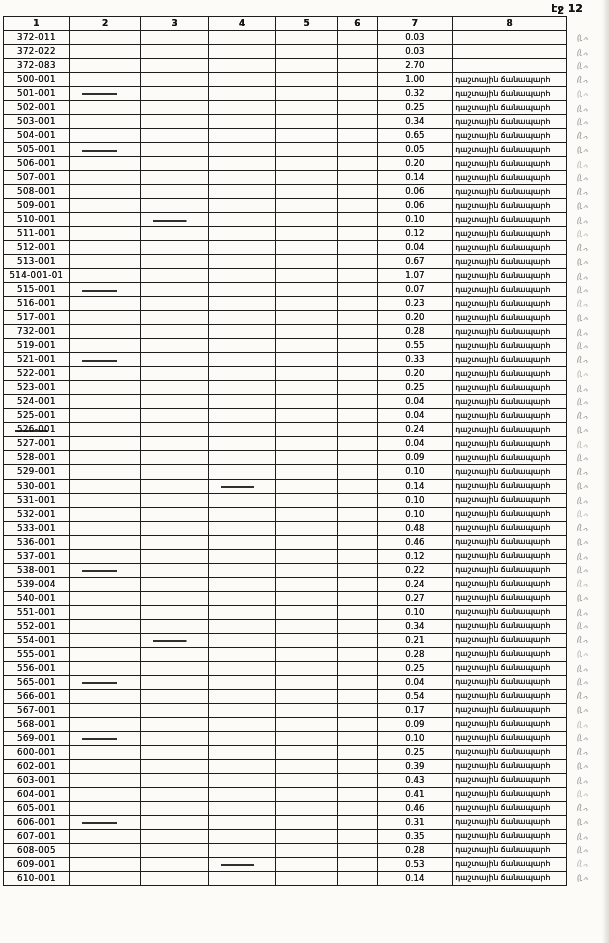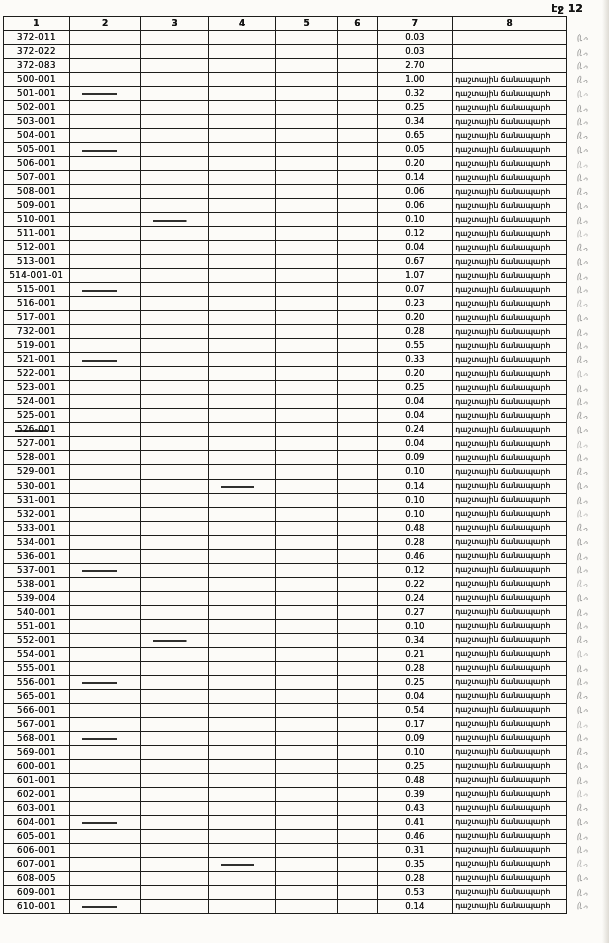--- a/index.html
+++ b/index.html
@@ -565,248 +565,222 @@
           <td class="c4"></td>
           <td class="c5"></td>
           <td class="c6"></td>
           <td class="c7">0.48</td>
           <td class="c8">դաշտային ճանապարհ</td>
           <td class="c9"><span class="mark"><svg width="15" height="12" viewBox="0 0 15 12">
                 <path d="M3 10 C2 5 5 1.5 5.5 4.5 C6 7.5 3.5 10.5 6.5 9.5 M9 8.5 c1.5 -2.5 4 -2 3 0.5" fill="none" stroke="#6e6e6e" stroke-width="0.9" stroke-linecap="round"></path>
               </svg></span></td>
         </tr>
         <tr>
-          <td class="c1">534-001</td>
+          <td class="c1">536-001</td>
+          <td class="c2"></td>
+          <td class="c3"></td>
+          <td class="c4"></td>
+          <td class="c5"></td>
+          <td class="c6"></td>
+          <td class="c7">0.46</td>
+          <td class="c8">դաշտային ճանապարհ</td>
+          <td class="c9"><span class="mark"><svg width="15" height="12" viewBox="0 0 15 12">
+                <path d="M3 10 C2 5 5 1.5 5.5 4.5 C6 7.5 3.5 10.5 6.5 9.5 M9 8.5 c1.5 -2.5 4 -2 3 0.5" fill="none" stroke="#6e6e6e" stroke-width="0.9" stroke-linecap="round"></path>
+              </svg></span></td>
+        </tr>
+        <tr>
+          <td class="c1">537-001</td>
+          <td class="c2"></td>
+          <td class="c3"></td>
+          <td class="c4"></td>
+          <td class="c5"></td>
+          <td class="c6"></td>
+          <td class="c7">0.12</td>
+          <td class="c8">դաշտային ճանապարհ</td>
+          <td class="c9"><span class="mark"><svg width="15" height="12" viewBox="0 0 15 12">
+                <path d="M3 10 C2 5 5 1.5 5.5 4.5 C6 7.5 3.5 10.5 6.5 9.5 M9 8.5 c1.5 -2.5 4 -2 3 0.5" fill="none" stroke="#6e6e6e" stroke-width="0.9" stroke-linecap="round"></path>
+              </svg></span></td>
+        </tr>
+        <tr>
+          <td class="c1">538-001</td>
+          <td class="c2"></td>
+          <td class="c3"></td>
+          <td class="c4"></td>
+          <td class="c5"></td>
+          <td class="c6"></td>
+          <td class="c7">0.22</td>
+          <td class="c8">դաշտային ճանապարհ</td>
+          <td class="c9"><span class="mark"><svg width="15" height="12" viewBox="0 0 15 12">
+                <path d="M3 10 C2 5 5 1.5 5.5 4.5 C6 7.5 3.5 10.5 6.5 9.5 M9 8.5 c1.5 -2.5 4 -2 3 0.5" fill="none" stroke="#6e6e6e" stroke-width="0.9" stroke-linecap="round"></path>
+              </svg></span></td>
+        </tr>
+        <tr>
+          <td class="c1">539-004</td>
+          <td class="c2"></td>
+          <td class="c3"></td>
+          <td class="c4"></td>
+          <td class="c5"></td>
+          <td class="c6"></td>
+          <td class="c7">0.24</td>
+          <td class="c8">դաշտային ճանապարհ</td>
+          <td class="c9"><span class="mark"><svg width="15" height="12" viewBox="0 0 15 12">
+                <path d="M3 10 C2 5 5 1.5 5.5 4.5 C6 7.5 3.5 10.5 6.5 9.5 M9 8.5 c1.5 -2.5 4 -2 3 0.5" fill="none" stroke="#6e6e6e" stroke-width="0.9" stroke-linecap="round"></path>
+              </svg></span></td>
+        </tr>
+        <tr>
+          <td class="c1">540-001</td>
+          <td class="c2"></td>
+          <td class="c3"></td>
+          <td class="c4"></td>
+          <td class="c5"></td>
+          <td class="c6"></td>
+          <td class="c7">0.27</td>
+          <td class="c8">դաշտային ճանապարհ</td>
+          <td class="c9"><span class="mark"><svg width="15" height="12" viewBox="0 0 15 12">
+                <path d="M3 10 C2 5 5 1.5 5.5 4.5 C6 7.5 3.5 10.5 6.5 9.5 M9 8.5 c1.5 -2.5 4 -2 3 0.5" fill="none" stroke="#6e6e6e" stroke-width="0.9" stroke-linecap="round"></path>
+              </svg></span></td>
+        </tr>
+        <tr>
+          <td class="c1">551-001</td>
+          <td class="c2"></td>
+          <td class="c3"></td>
+          <td class="c4"></td>
+          <td class="c5"></td>
+          <td class="c6"></td>
+          <td class="c7">0.10</td>
+          <td class="c8">դաշտային ճանապարհ</td>
+          <td class="c9"><span class="mark"><svg width="15" height="12" viewBox="0 0 15 12">
+                <path d="M3 10 C2 5 5 1.5 5.5 4.5 C6 7.5 3.5 10.5 6.5 9.5 M9 8.5 c1.5 -2.5 4 -2 3 0.5" fill="none" stroke="#6e6e6e" stroke-width="0.9" stroke-linecap="round"></path>
+              </svg></span></td>
+        </tr>
+        <tr>
+          <td class="c1">552-001</td>
+          <td class="c2"></td>
+          <td class="c3"></td>
+          <td class="c4"></td>
+          <td class="c5"></td>
+          <td class="c6"></td>
+          <td class="c7">0.34</td>
+          <td class="c8">դաշտային ճանապարհ</td>
+          <td class="c9"><span class="mark"><svg width="15" height="12" viewBox="0 0 15 12">
+                <path d="M3 10 C2 5 5 1.5 5.5 4.5 C6 7.5 3.5 10.5 6.5 9.5 M9 8.5 c1.5 -2.5 4 -2 3 0.5" fill="none" stroke="#6e6e6e" stroke-width="0.9" stroke-linecap="round"></path>
+              </svg></span></td>
+        </tr>
+        <tr>
+          <td class="c1">554-001</td>
+          <td class="c2"></td>
+          <td class="c3"></td>
+          <td class="c4"></td>
+          <td class="c5"></td>
+          <td class="c6"></td>
+          <td class="c7">0.21</td>
+          <td class="c8">դաշտային ճանապարհ</td>
+          <td class="c9"><span class="mark"><svg width="15" height="12" viewBox="0 0 15 12">
+                <path d="M3 10 C2 5 5 1.5 5.5 4.5 C6 7.5 3.5 10.5 6.5 9.5 M9 8.5 c1.5 -2.5 4 -2 3 0.5" fill="none" stroke="#6e6e6e" stroke-width="0.9" stroke-linecap="round"></path>
+              </svg></span></td>
+        </tr>
+        <tr>
+          <td class="c1">555-001</td>
           <td class="c2"></td>
           <td class="c3"></td>
           <td class="c4"></td>
           <td class="c5"></td>
           <td class="c6"></td>
           <td class="c7">0.28</td>
           <td class="c8">դաշտային ճանապարհ</td>
           <td class="c9"><span class="mark"><svg width="15" height="12" viewBox="0 0 15 12">
                 <path d="M3 10 C2 5 5 1.5 5.5 4.5 C6 7.5 3.5 10.5 6.5 9.5 M9 8.5 c1.5 -2.5 4 -2 3 0.5" fill="none" stroke="#6e6e6e" stroke-width="0.9" stroke-linecap="round"></path>
               </svg></span></td>
         </tr>
         <tr>
-          <td class="c1">536-001</td>
-          <td class="c2"></td>
-          <td class="c3"></td>
-          <td class="c4"></td>
-          <td class="c5"></td>
-          <td class="c6"></td>
-          <td class="c7">0.46</td>
-          <td class="c8">դաշտային ճանապարհ</td>
-          <td class="c9"><span class="mark"><svg width="15" height="12" viewBox="0 0 15 12">
-                <path d="M3 10 C2 5 5 1.5 5.5 4.5 C6 7.5 3.5 10.5 6.5 9.5 M9 8.5 c1.5 -2.5 4 -2 3 0.5" fill="none" stroke="#6e6e6e" stroke-width="0.9" stroke-linecap="round"></path>
-              </svg></span></td>
-        </tr>
-        <tr>
-          <td class="c1">537-001</td>
-          <td class="c2"></td>
-          <td class="c3"></td>
-          <td class="c4"></td>
-          <td class="c5"></td>
-          <td class="c6"></td>
-          <td class="c7">0.12</td>
-          <td class="c8">դաշտային ճանապարհ</td>
-          <td class="c9"><span class="mark"><svg width="15" height="12" viewBox="0 0 15 12">
-                <path d="M3 10 C2 5 5 1.5 5.5 4.5 C6 7.5 3.5 10.5 6.5 9.5 M9 8.5 c1.5 -2.5 4 -2 3 0.5" fill="none" stroke="#6e6e6e" stroke-width="0.9" stroke-linecap="round"></path>
-              </svg></span></td>
-        </tr>
-        <tr>
-          <td class="c1">538-001</td>
-          <td class="c2"></td>
-          <td class="c3"></td>
-          <td class="c4"></td>
-          <td class="c5"></td>
-          <td class="c6"></td>
-          <td class="c7">0.22</td>
-          <td class="c8">դաշտային ճանապարհ</td>
-          <td class="c9"><span class="mark"><svg width="15" height="12" viewBox="0 0 15 12">
-                <path d="M3 10 C2 5 5 1.5 5.5 4.5 C6 7.5 3.5 10.5 6.5 9.5 M9 8.5 c1.5 -2.5 4 -2 3 0.5" fill="none" stroke="#6e6e6e" stroke-width="0.9" stroke-linecap="round"></path>
-              </svg></span></td>
-        </tr>
-        <tr>
-          <td class="c1">539-004</td>
-          <td class="c2"></td>
-          <td class="c3"></td>
-          <td class="c4"></td>
-          <td class="c5"></td>
-          <td class="c6"></td>
-          <td class="c7">0.24</td>
-          <td class="c8">դաշտային ճանապարհ</td>
-          <td class="c9"><span class="mark"><svg width="15" height="12" viewBox="0 0 15 12">
-                <path d="M3 10 C2 5 5 1.5 5.5 4.5 C6 7.5 3.5 10.5 6.5 9.5 M9 8.5 c1.5 -2.5 4 -2 3 0.5" fill="none" stroke="#6e6e6e" stroke-width="0.9" stroke-linecap="round"></path>
-              </svg></span></td>
-        </tr>
-        <tr>
-          <td class="c1">540-001</td>
-          <td class="c2"></td>
-          <td class="c3"></td>
-          <td class="c4"></td>
-          <td class="c5"></td>
-          <td class="c6"></td>
-          <td class="c7">0.27</td>
-          <td class="c8">դաշտային ճանապարհ</td>
-          <td class="c9"><span class="mark"><svg width="15" height="12" viewBox="0 0 15 12">
-                <path d="M3 10 C2 5 5 1.5 5.5 4.5 C6 7.5 3.5 10.5 6.5 9.5 M9 8.5 c1.5 -2.5 4 -2 3 0.5" fill="none" stroke="#6e6e6e" stroke-width="0.9" stroke-linecap="round"></path>
-              </svg></span></td>
-        </tr>
-        <tr>
-          <td class="c1">551-001</td>
+          <td class="c1">556-001</td>
+          <td class="c2"></td>
+          <td class="c3"></td>
+          <td class="c4"></td>
+          <td class="c5"></td>
+          <td class="c6"></td>
+          <td class="c7">0.25</td>
+          <td class="c8">դաշտային ճանապարհ</td>
+          <td class="c9"><span class="mark"><svg width="15" height="12" viewBox="0 0 15 12">
+                <path d="M3 10 C2 5 5 1.5 5.5 4.5 C6 7.5 3.5 10.5 6.5 9.5 M9 8.5 c1.5 -2.5 4 -2 3 0.5" fill="none" stroke="#6e6e6e" stroke-width="0.9" stroke-linecap="round"></path>
+              </svg></span></td>
+        </tr>
+        <tr>
+          <td class="c1">565-001</td>
+          <td class="c2"></td>
+          <td class="c3"></td>
+          <td class="c4"></td>
+          <td class="c5"></td>
+          <td class="c6"></td>
+          <td class="c7">0.04</td>
+          <td class="c8">դաշտային ճանապարհ</td>
+          <td class="c9"><span class="mark"><svg width="15" height="12" viewBox="0 0 15 12">
+                <path d="M3 10 C2 5 5 1.5 5.5 4.5 C6 7.5 3.5 10.5 6.5 9.5 M9 8.5 c1.5 -2.5 4 -2 3 0.5" fill="none" stroke="#6e6e6e" stroke-width="0.9" stroke-linecap="round"></path>
+              </svg></span></td>
+        </tr>
+        <tr>
+          <td class="c1">566-001</td>
+          <td class="c2"></td>
+          <td class="c3"></td>
+          <td class="c4"></td>
+          <td class="c5"></td>
+          <td class="c6"></td>
+          <td class="c7">0.54</td>
+          <td class="c8">դաշտային ճանապարհ</td>
+          <td class="c9"><span class="mark"><svg width="15" height="12" viewBox="0 0 15 12">
+                <path d="M3 10 C2 5 5 1.5 5.5 4.5 C6 7.5 3.5 10.5 6.5 9.5 M9 8.5 c1.5 -2.5 4 -2 3 0.5" fill="none" stroke="#6e6e6e" stroke-width="0.9" stroke-linecap="round"></path>
+              </svg></span></td>
+        </tr>
+        <tr>
+          <td class="c1">567-001</td>
+          <td class="c2"></td>
+          <td class="c3"></td>
+          <td class="c4"></td>
+          <td class="c5"></td>
+          <td class="c6"></td>
+          <td class="c7">0.17</td>
+          <td class="c8">դաշտային ճանապարհ</td>
+          <td class="c9"><span class="mark"><svg width="15" height="12" viewBox="0 0 15 12">
+                <path d="M3 10 C2 5 5 1.5 5.5 4.5 C6 7.5 3.5 10.5 6.5 9.5 M9 8.5 c1.5 -2.5 4 -2 3 0.5" fill="none" stroke="#6e6e6e" stroke-width="0.9" stroke-linecap="round"></path>
+              </svg></span></td>
+        </tr>
+        <tr>
+          <td class="c1">568-001</td>
+          <td class="c2"></td>
+          <td class="c3"></td>
+          <td class="c4"></td>
+          <td class="c5"></td>
+          <td class="c6"></td>
+          <td class="c7">0.09</td>
+          <td class="c8">դաշտային ճանապարհ</td>
+          <td class="c9"><span class="mark"><svg width="15" height="12" viewBox="0 0 15 12">
+                <path d="M3 10 C2 5 5 1.5 5.5 4.5 C6 7.5 3.5 10.5 6.5 9.5 M9 8.5 c1.5 -2.5 4 -2 3 0.5" fill="none" stroke="#6e6e6e" stroke-width="0.9" stroke-linecap="round"></path>
+              </svg></span></td>
+        </tr>
+        <tr>
+          <td class="c1">569-001</td>
           <td class="c2"></td>
           <td class="c3"></td>
           <td class="c4"></td>
           <td class="c5"></td>
           <td class="c6"></td>
           <td class="c7">0.10</td>
           <td class="c8">դաշտային ճանապարհ</td>
           <td class="c9"><span class="mark"><svg width="15" height="12" viewBox="0 0 15 12">
                 <path d="M3 10 C2 5 5 1.5 5.5 4.5 C6 7.5 3.5 10.5 6.5 9.5 M9 8.5 c1.5 -2.5 4 -2 3 0.5" fill="none" stroke="#6e6e6e" stroke-width="0.9" stroke-linecap="round"></path>
               </svg></span></td>
         </tr>
         <tr>
-          <td class="c1">552-001</td>
-          <td class="c2"></td>
-          <td class="c3"></td>
-          <td class="c4"></td>
-          <td class="c5"></td>
-          <td class="c6"></td>
-          <td class="c7">0.34</td>
-          <td class="c8">դաշտային ճանապարհ</td>
-          <td class="c9"><span class="mark"><svg width="15" height="12" viewBox="0 0 15 12">
-                <path d="M3 10 C2 5 5 1.5 5.5 4.5 C6 7.5 3.5 10.5 6.5 9.5 M9 8.5 c1.5 -2.5 4 -2 3 0.5" fill="none" stroke="#6e6e6e" stroke-width="0.9" stroke-linecap="round"></path>
-              </svg></span></td>
-        </tr>
-        <tr>
-          <td class="c1">554-001</td>
-          <td class="c2"></td>
-          <td class="c3"></td>
-          <td class="c4"></td>
-          <td class="c5"></td>
-          <td class="c6"></td>
-          <td class="c7">0.21</td>
-          <td class="c8">դաշտային ճանապարհ</td>
-          <td class="c9"><span class="mark"><svg width="15" height="12" viewBox="0 0 15 12">
-                <path d="M3 10 C2 5 5 1.5 5.5 4.5 C6 7.5 3.5 10.5 6.5 9.5 M9 8.5 c1.5 -2.5 4 -2 3 0.5" fill="none" stroke="#6e6e6e" stroke-width="0.9" stroke-linecap="round"></path>
-              </svg></span></td>
-        </tr>
-        <tr>
-          <td class="c1">555-001</td>
-          <td class="c2"></td>
-          <td class="c3"></td>
-          <td class="c4"></td>
-          <td class="c5"></td>
-          <td class="c6"></td>
-          <td class="c7">0.28</td>
-          <td class="c8">դաշտային ճանապարհ</td>
-          <td class="c9"><span class="mark"><svg width="15" height="12" viewBox="0 0 15 12">
-                <path d="M3 10 C2 5 5 1.5 5.5 4.5 C6 7.5 3.5 10.5 6.5 9.5 M9 8.5 c1.5 -2.5 4 -2 3 0.5" fill="none" stroke="#6e6e6e" stroke-width="0.9" stroke-linecap="round"></path>
-              </svg></span></td>
-        </tr>
-        <tr>
-          <td class="c1">556-001</td>
+          <td class="c1">600-001</td>
           <td class="c2"></td>
           <td class="c3"></td>
           <td class="c4"></td>
           <td class="c5"></td>
           <td class="c6"></td>
           <td class="c7">0.25</td>
-          <td class="c8">դաշտային ճանապարհ</td>
-          <td class="c9"><span class="mark"><svg width="15" height="12" viewBox="0 0 15 12">
-                <path d="M3 10 C2 5 5 1.5 5.5 4.5 C6 7.5 3.5 10.5 6.5 9.5 M9 8.5 c1.5 -2.5 4 -2 3 0.5" fill="none" stroke="#6e6e6e" stroke-width="0.9" stroke-linecap="round"></path>
-              </svg></span></td>
-        </tr>
-        <tr>
-          <td class="c1">565-001</td>
-          <td class="c2"></td>
-          <td class="c3"></td>
-          <td class="c4"></td>
-          <td class="c5"></td>
-          <td class="c6"></td>
-          <td class="c7">0.04</td>
-          <td class="c8">դաշտային ճանապարհ</td>
-          <td class="c9"><span class="mark"><svg width="15" height="12" viewBox="0 0 15 12">
-                <path d="M3 10 C2 5 5 1.5 5.5 4.5 C6 7.5 3.5 10.5 6.5 9.5 M9 8.5 c1.5 -2.5 4 -2 3 0.5" fill="none" stroke="#6e6e6e" stroke-width="0.9" stroke-linecap="round"></path>
-              </svg></span></td>
-        </tr>
-        <tr>
-          <td class="c1">566-001</td>
-          <td class="c2"></td>
-          <td class="c3"></td>
-          <td class="c4"></td>
-          <td class="c5"></td>
-          <td class="c6"></td>
-          <td class="c7">0.54</td>
-          <td class="c8">դաշտային ճանապարհ</td>
-          <td class="c9"><span class="mark"><svg width="15" height="12" viewBox="0 0 15 12">
-                <path d="M3 10 C2 5 5 1.5 5.5 4.5 C6 7.5 3.5 10.5 6.5 9.5 M9 8.5 c1.5 -2.5 4 -2 3 0.5" fill="none" stroke="#6e6e6e" stroke-width="0.9" stroke-linecap="round"></path>
-              </svg></span></td>
-        </tr>
-        <tr>
-          <td class="c1">567-001</td>
-          <td class="c2"></td>
-          <td class="c3"></td>
-          <td class="c4"></td>
-          <td class="c5"></td>
-          <td class="c6"></td>
-          <td class="c7">0.17</td>
-          <td class="c8">դաշտային ճանապարհ</td>
-          <td class="c9"><span class="mark"><svg width="15" height="12" viewBox="0 0 15 12">
-                <path d="M3 10 C2 5 5 1.5 5.5 4.5 C6 7.5 3.5 10.5 6.5 9.5 M9 8.5 c1.5 -2.5 4 -2 3 0.5" fill="none" stroke="#6e6e6e" stroke-width="0.9" stroke-linecap="round"></path>
-              </svg></span></td>
-        </tr>
-        <tr>
-          <td class="c1">568-001</td>
-          <td class="c2"></td>
-          <td class="c3"></td>
-          <td class="c4"></td>
-          <td class="c5"></td>
-          <td class="c6"></td>
-          <td class="c7">0.09</td>
-          <td class="c8">դաշտային ճանապարհ</td>
-          <td class="c9"><span class="mark"><svg width="15" height="12" viewBox="0 0 15 12">
-                <path d="M3 10 C2 5 5 1.5 5.5 4.5 C6 7.5 3.5 10.5 6.5 9.5 M9 8.5 c1.5 -2.5 4 -2 3 0.5" fill="none" stroke="#6e6e6e" stroke-width="0.9" stroke-linecap="round"></path>
-              </svg></span></td>
-        </tr>
-        <tr>
-          <td class="c1">569-001</td>
-          <td class="c2"></td>
-          <td class="c3"></td>
-          <td class="c4"></td>
-          <td class="c5"></td>
-          <td class="c6"></td>
-          <td class="c7">0.10</td>
-          <td class="c8">դաշտային ճանապարհ</td>
-          <td class="c9"><span class="mark"><svg width="15" height="12" viewBox="0 0 15 12">
-                <path d="M3 10 C2 5 5 1.5 5.5 4.5 C6 7.5 3.5 10.5 6.5 9.5 M9 8.5 c1.5 -2.5 4 -2 3 0.5" fill="none" stroke="#6e6e6e" stroke-width="0.9" stroke-linecap="round"></path>
-              </svg></span></td>
-        </tr>
-        <tr>
-          <td class="c1">600-001</td>
-          <td class="c2"></td>
-          <td class="c3"></td>
-          <td class="c4"></td>
-          <td class="c5"></td>
-          <td class="c6"></td>
-          <td class="c7">0.25</td>
-          <td class="c8">դաշտային ճանապարհ</td>
-          <td class="c9"><span class="mark"><svg width="15" height="12" viewBox="0 0 15 12">
-                <path d="M3 10 C2 5 5 1.5 5.5 4.5 C6 7.5 3.5 10.5 6.5 9.5 M9 8.5 c1.5 -2.5 4 -2 3 0.5" fill="none" stroke="#6e6e6e" stroke-width="0.9" stroke-linecap="round"></path>
-              </svg></span></td>
-        </tr>
-        <tr>
-          <td class="c1">601-001</td>
-          <td class="c2"></td>
-          <td class="c3"></td>
-          <td class="c4"></td>
-          <td class="c5"></td>
-          <td class="c6"></td>
-          <td class="c7">0.48</td>
           <td class="c8">դաշտային ճանապարհ</td>
           <td class="c9"><span class="mark"><svg width="15" height="12" viewBox="0 0 15 12">
                 <path d="M3 10 C2 5 5 1.5 5.5 4.5 C6 7.5 3.5 10.5 6.5 9.5 M9 8.5 c1.5 -2.5 4 -2 3 0.5" fill="none" stroke="#6e6e6e" stroke-width="0.9" stroke-linecap="round"></path>
               </svg></span></td>
         </tr>
         <tr>
           <td class="c1">602-001</td>
           <td class="c2"></td>
           <td class="c3"></td>
           <td class="c4"></td>

